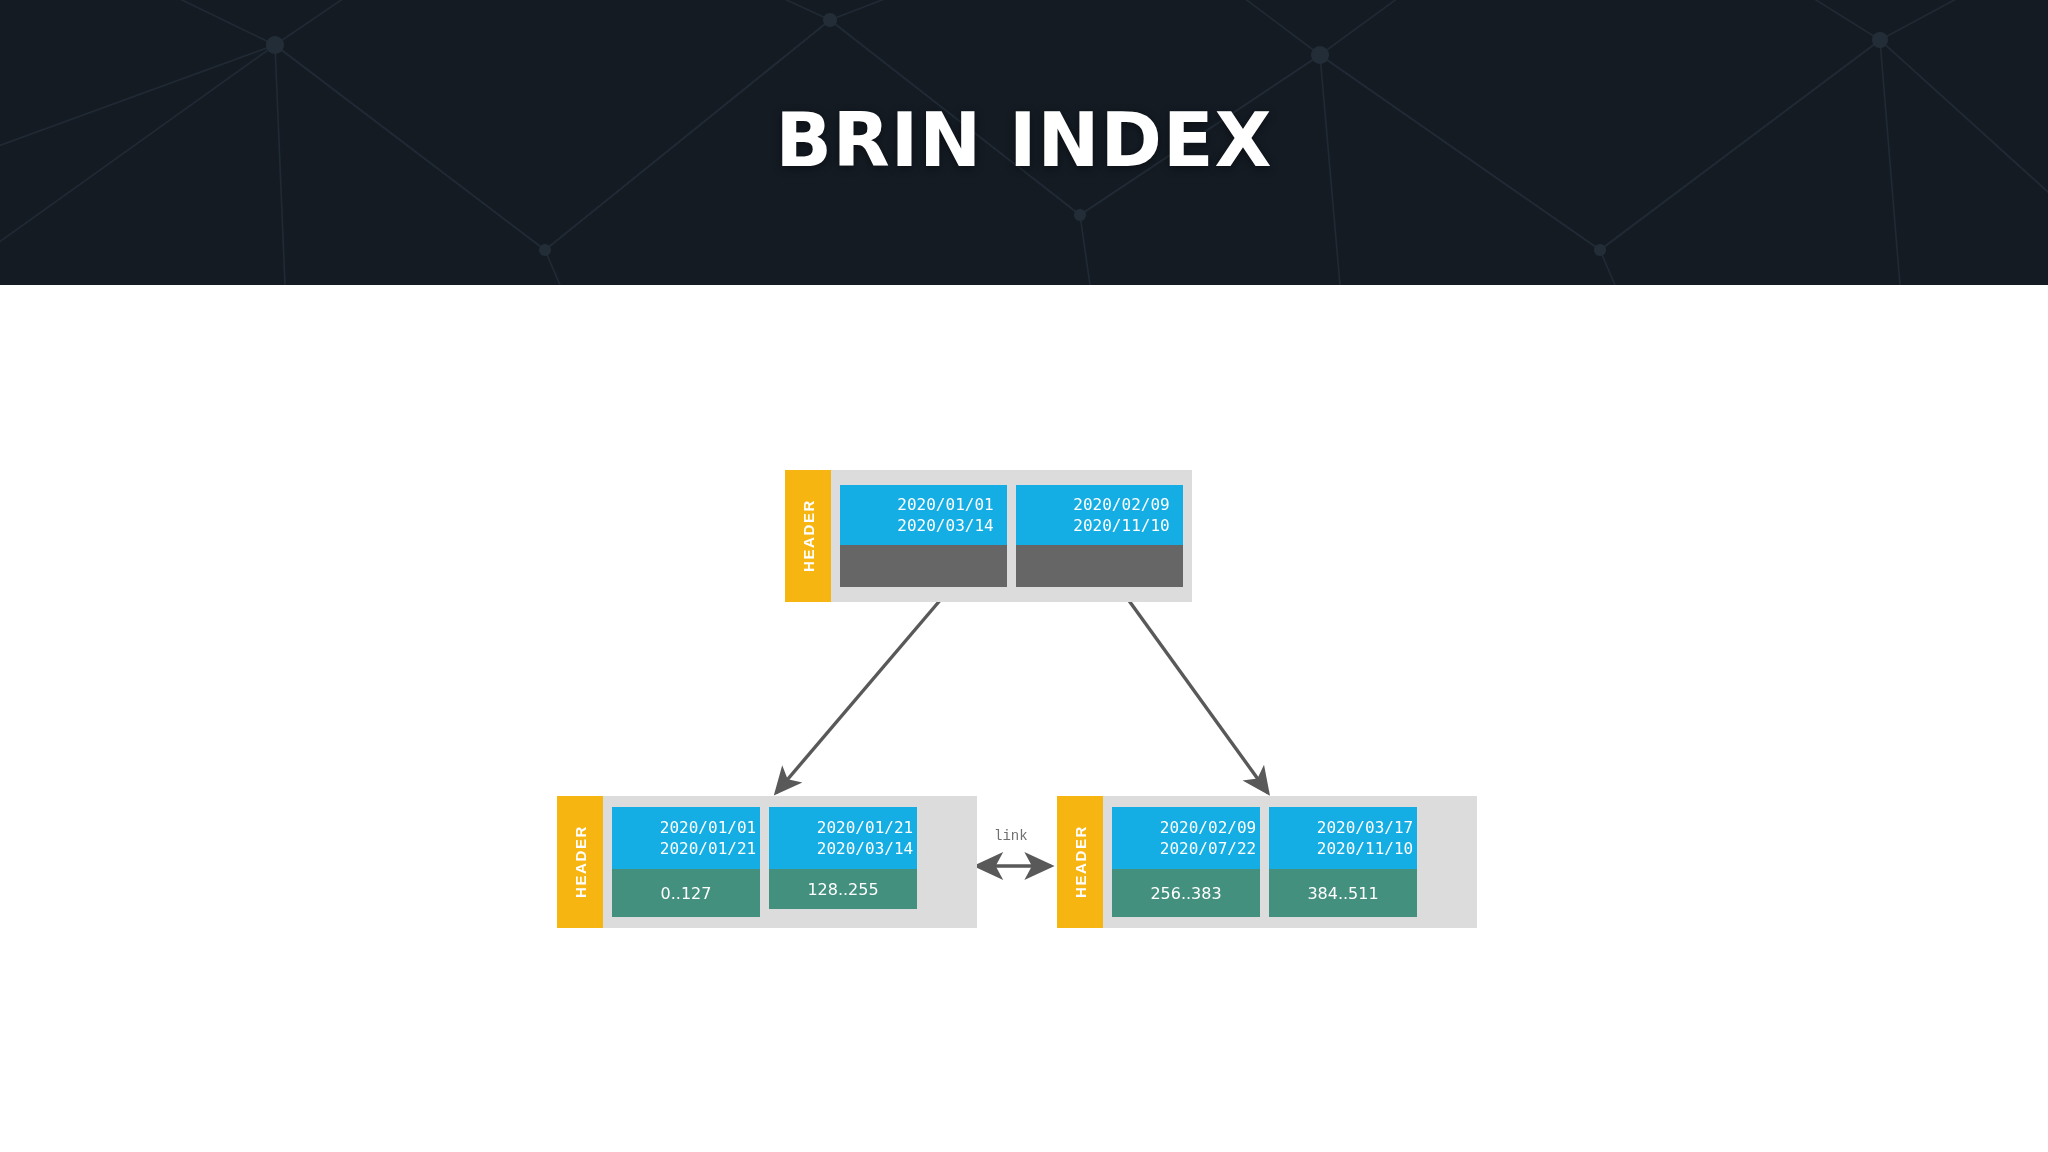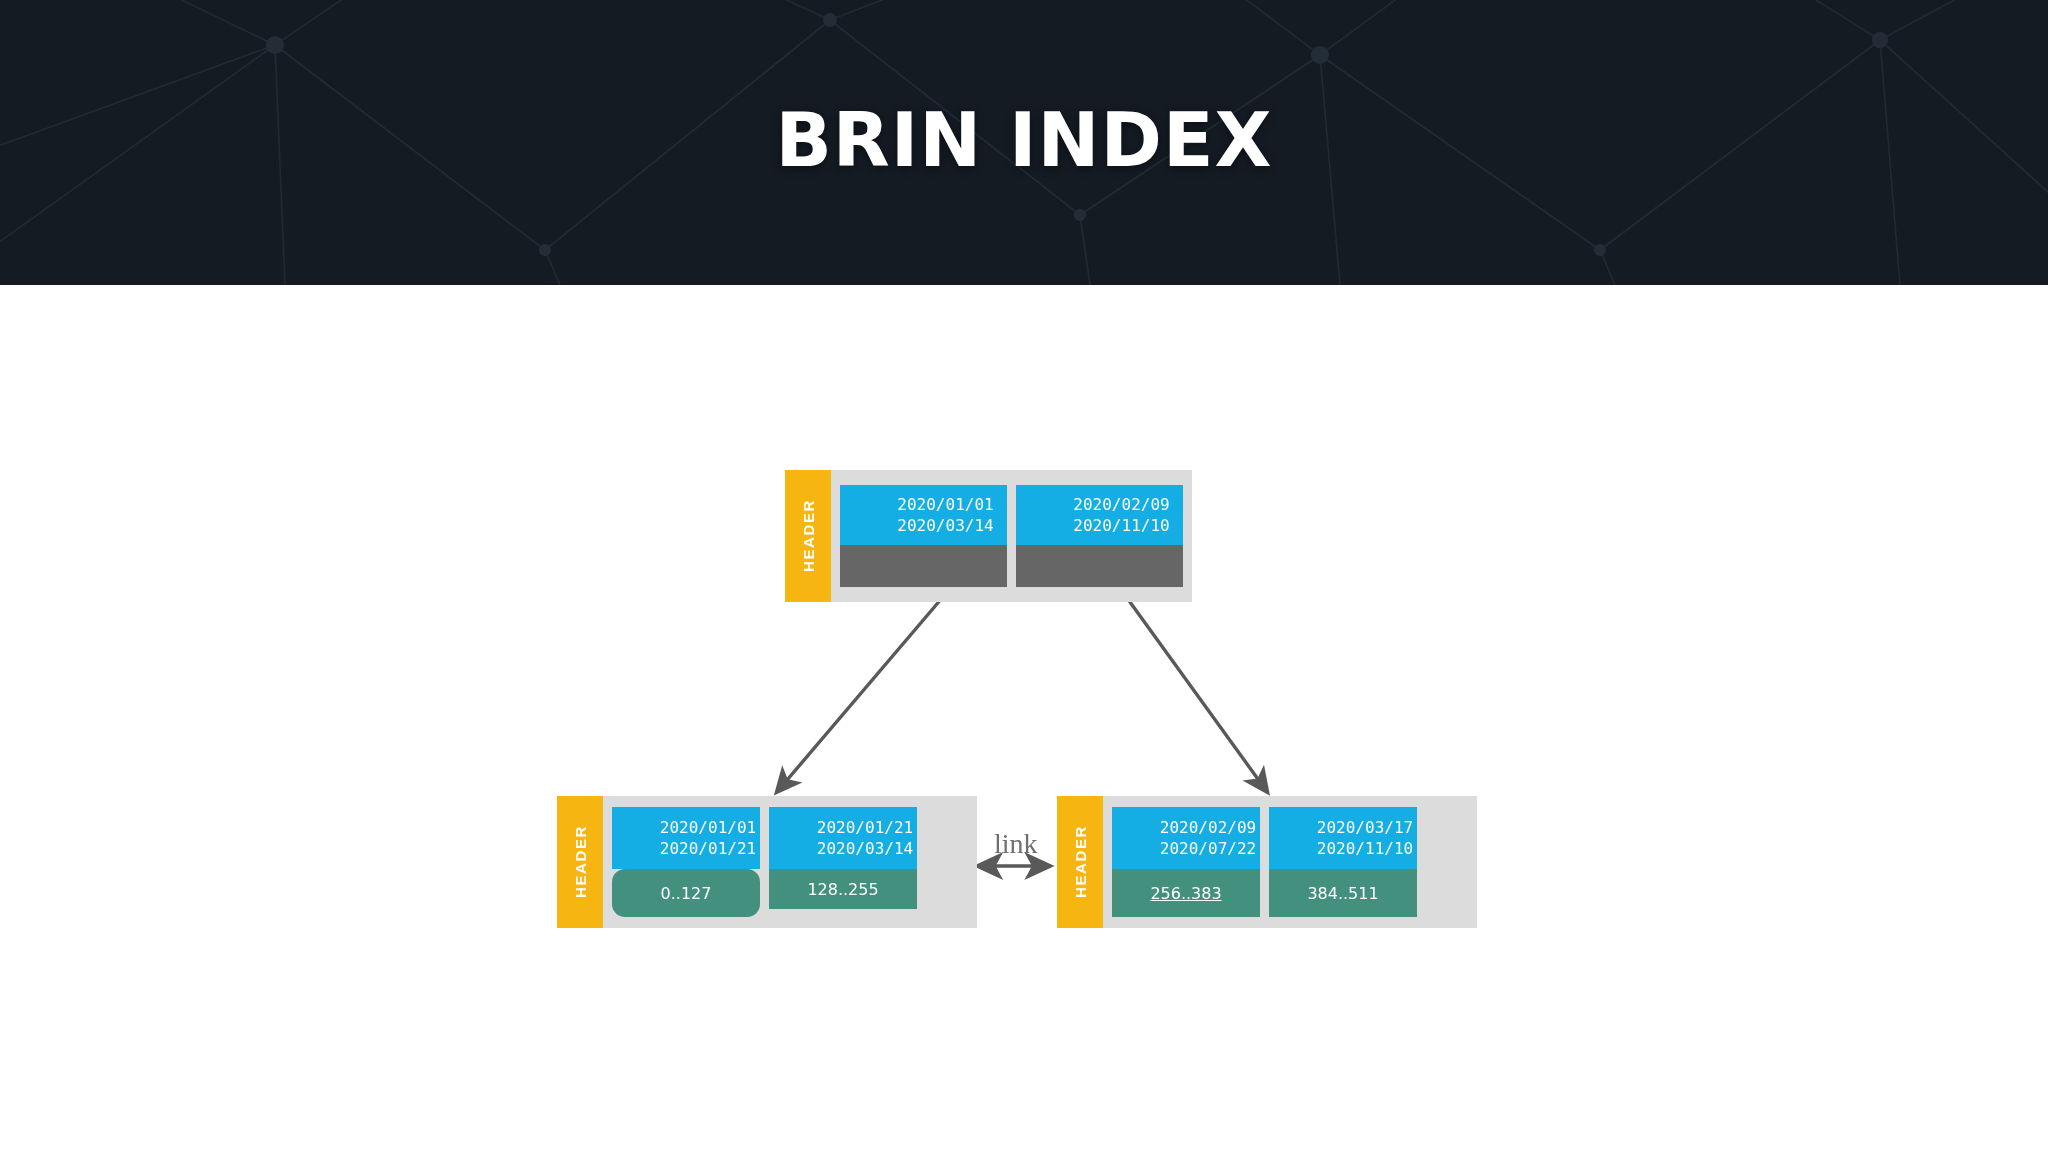--- a/index.html
+++ b/index.html
@@ -132,22 +132,22 @@
     font-size: 16px;
     white-space: nowrap;
   }
 
   .cell-empty { background: transparent; }
 
   
   .link-label {
     position: absolute;
     color: #6f6f6f;
-    font-family: Liberation Serif, serif;
-    font-size: 28px;
+    font-family: Liberation Mono, monospace;
+    font-size: 14px;
     white-space: nowrap;
   }
 </style>
 </head>
 <body>
 
 <div id="slide">
 
   <div class="header-band">
     <svg class="header-net" viewBox="0 0 2048 285" preserveAspectRatio="none">
@@ -243,21 +243,21 @@
     <div class="brin-node" style="left:557px; top:796px; width:420px; height:132px;">
       <div class="node-header" style="width:46px;">
         <span>HEADER</span>
       </div>
       <div class="node-body" style="padding:9px 9px;">
         <div class="cell" style="width:148px; height:110px;">
           <div class="cell-range" style="height:62px;">
             <span>2020/01/01</span>
             <span>2020/01/21</span>
           </div>
-          <div class="cell-block" style="height:48px;border-radius:13px;">0..127</div>
+          <div class="cell-block" style="height:48px;">0..127</div>
         </div>
         <div class="cell" style="width:148px; height:110px;">
           <div class="cell-range" style="height:62px;">
             <span>2020/01/21</span>
             <span>2020/03/14</span>
           </div>
           <div class="cell-block" style="height:40px;">128..255</div>
         </div>
         <div class="cell cell-empty" style="width:42px; height:110px;"></div>
       </div>
@@ -266,21 +266,21 @@
     <div class="brin-node" style="left:1057px; top:796px; width:420px; height:132px;">
       <div class="node-header" style="width:46px;">
         <span>HEADER</span>
       </div>
       <div class="node-body" style="padding:9px 9px;">
         <div class="cell" style="width:148px; height:110px;">
           <div class="cell-range" style="height:62px;">
             <span>2020/02/09</span>
             <span>2020/07/22</span>
           </div>
-          <div class="cell-block" style="height:48px;text-decoration:underline;">256..383</div>
+          <div class="cell-block" style="height:48px;">256..383</div>
         </div>
         <div class="cell" style="width:148px; height:110px;">
           <div class="cell-range" style="height:62px;">
             <span>2020/03/17</span>
             <span>2020/11/10</span>
           </div>
           <div class="cell-block" style="height:48px;">384..511</div>
         </div>
         <div class="cell cell-empty" style="width:42px; height:110px;"></div>
       </div>

